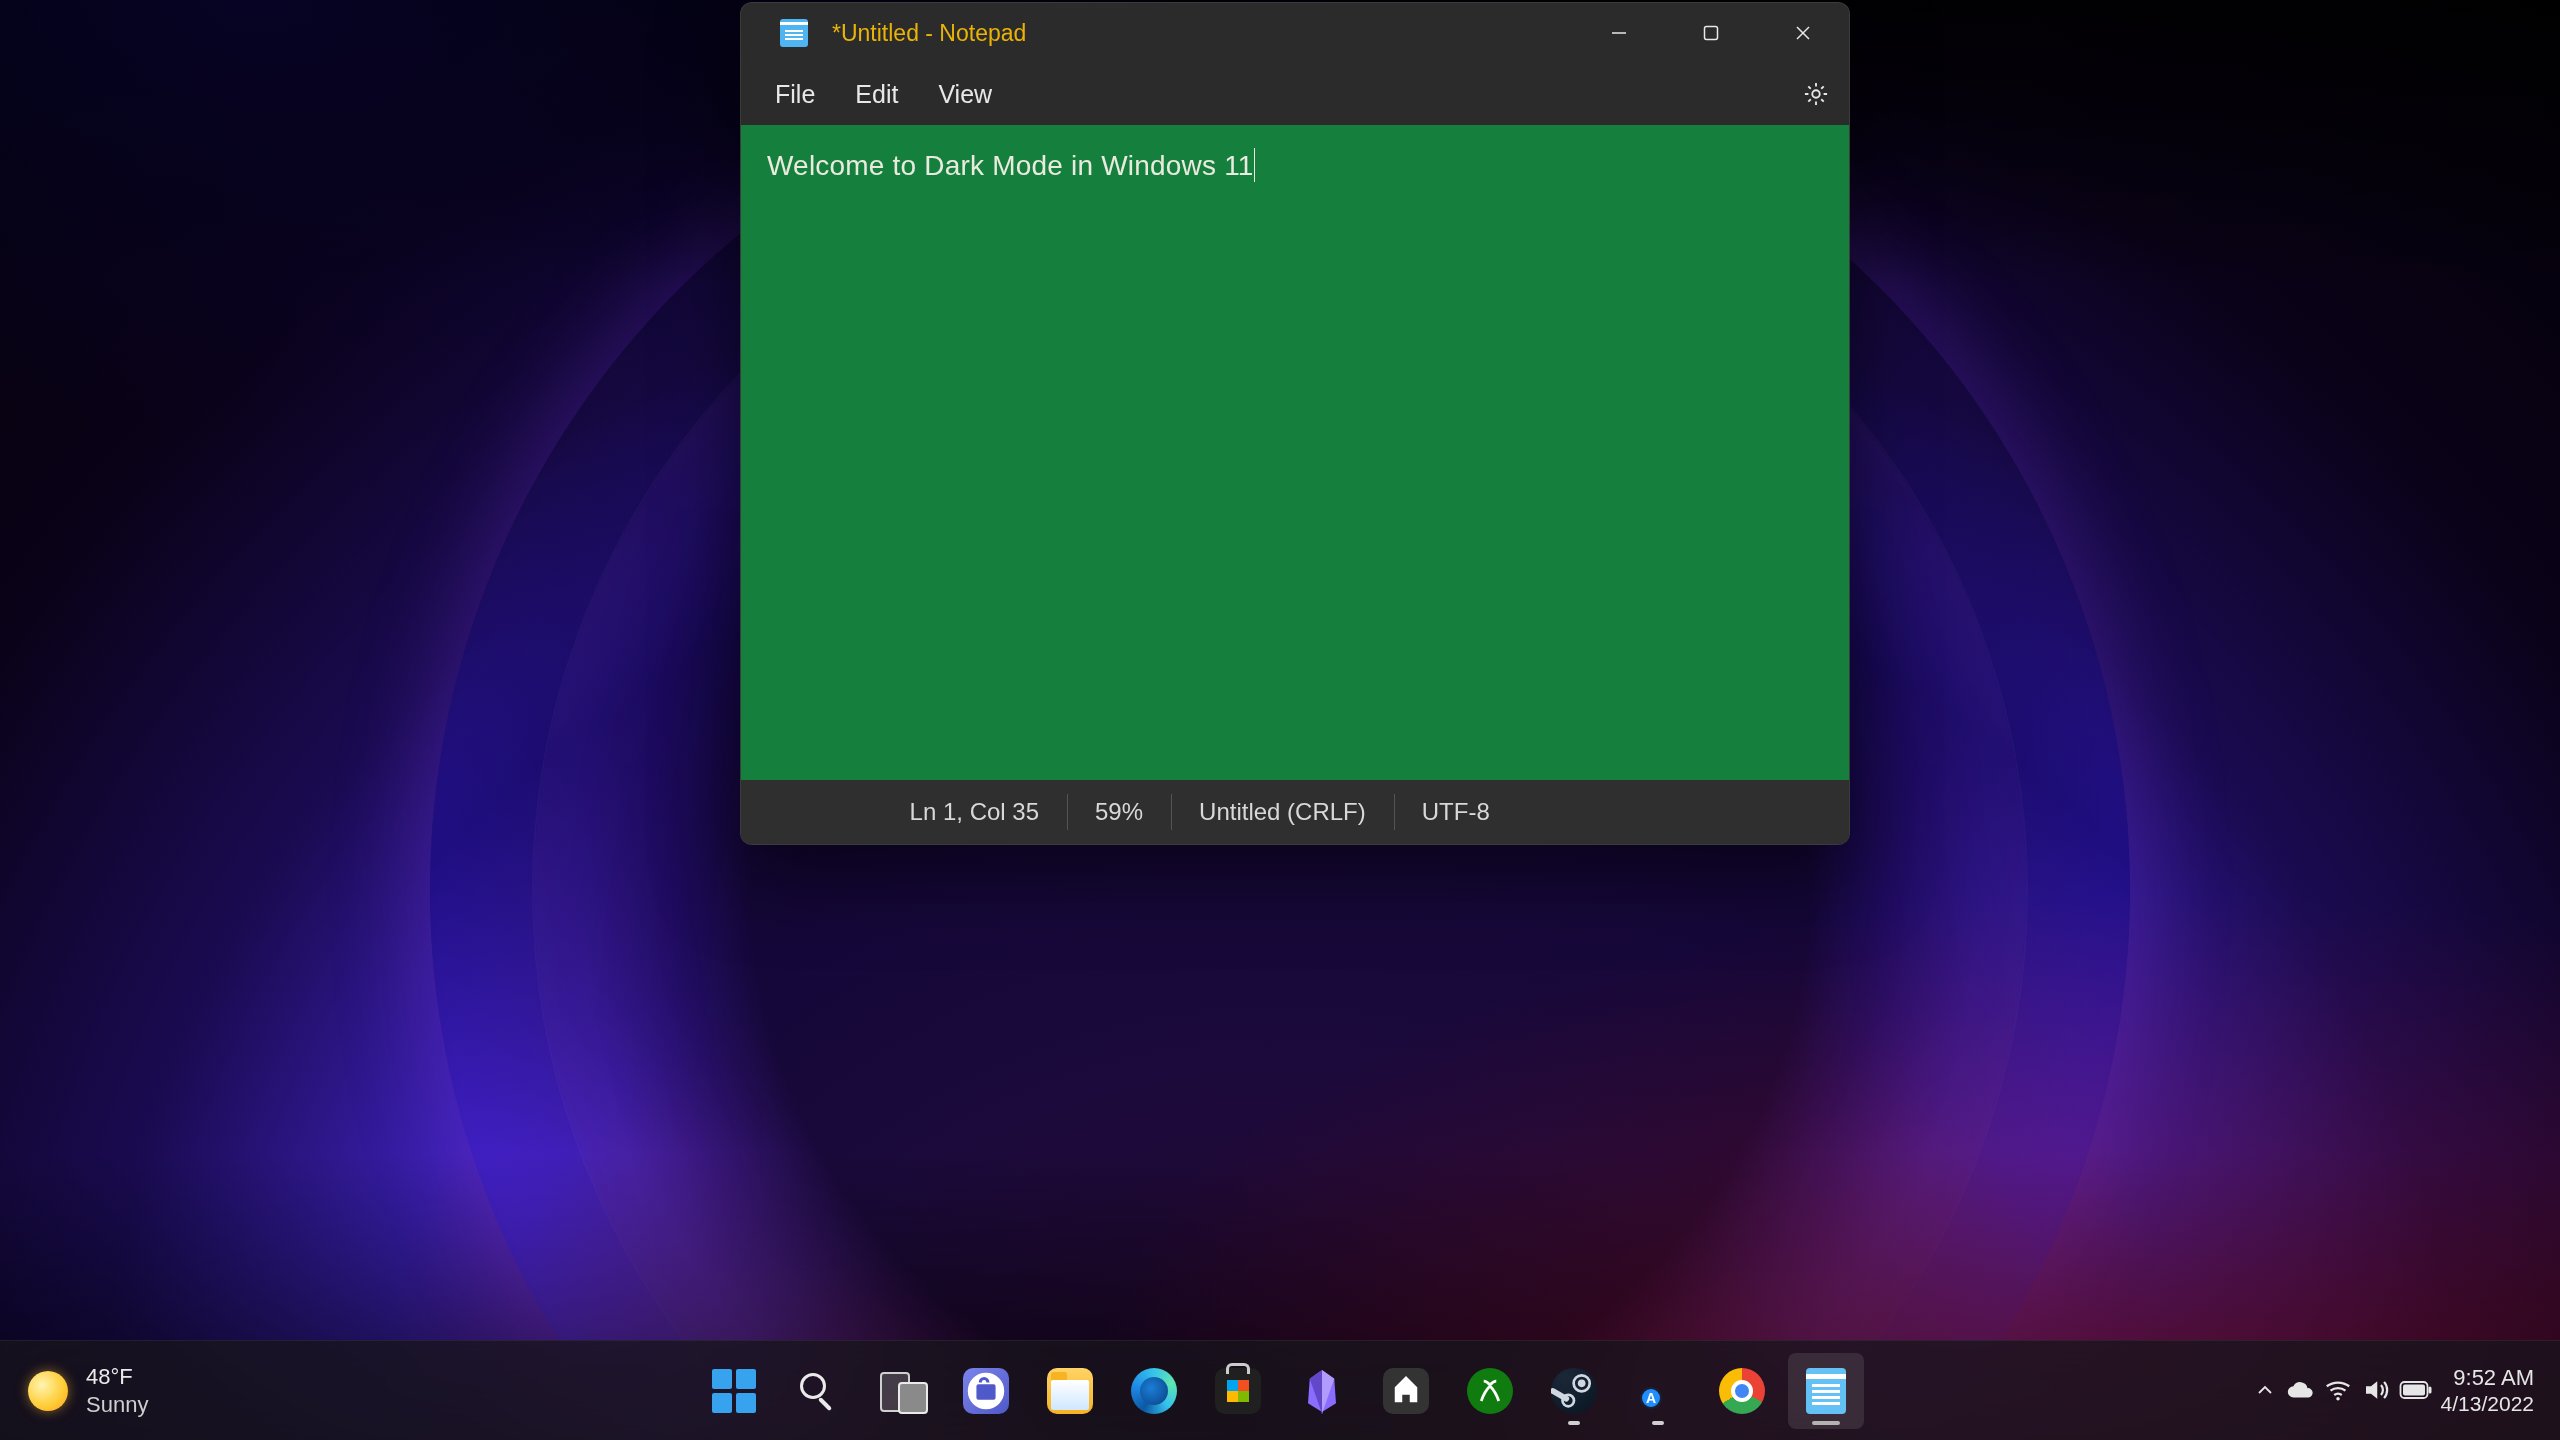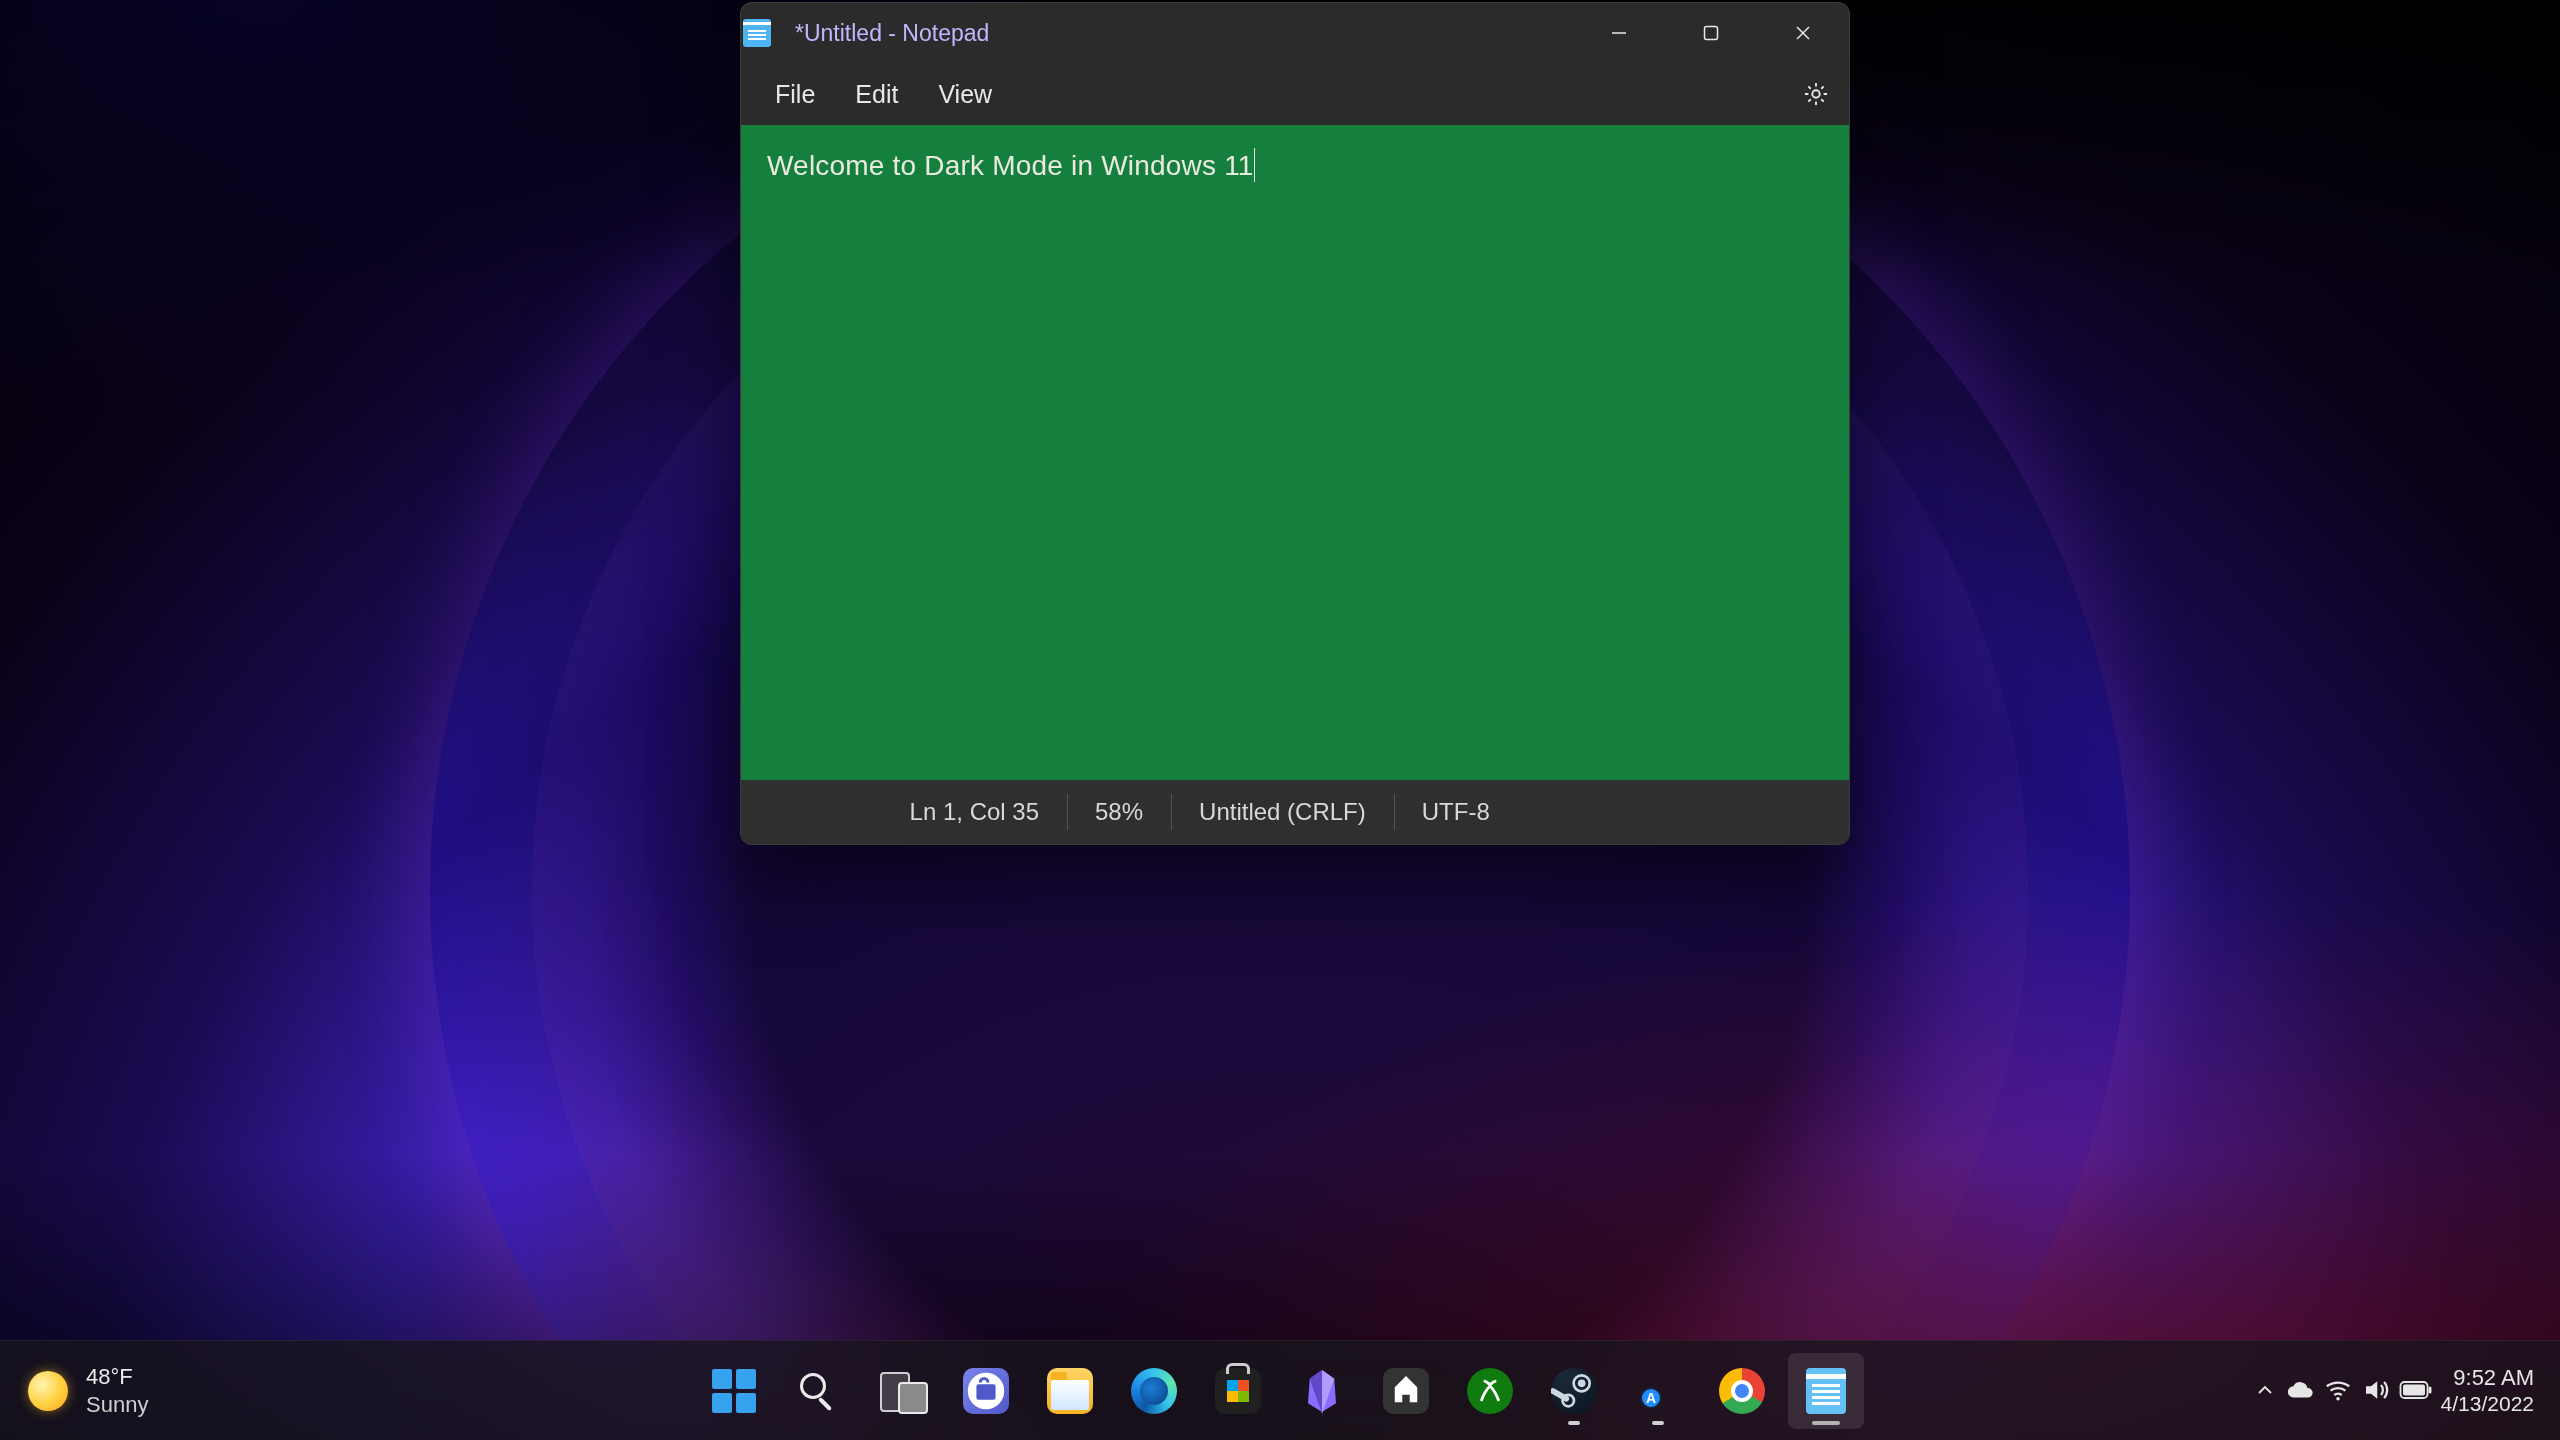--- a/index.html
+++ b/index.html
@@ -36,22 +36,23 @@
 }
 
 
 .window {
   position:absolute; left:740px; top:2px; width:1110px; height:843px;
   background:#2b2b2b; border:1px solid rgba(255,255,255,0.08); border-radius:12px;
   box-shadow:0 30px 80px rgba(0,0,0,0.55);
   display:flex; flex-direction:column; overflow:hidden;
 }
 .titlebar {
-  height:60px; display:flex; align-items:center; color:#c4b5fd; font-size:23px;
+  height:60px; display:flex; align-items:center; color:#eab308; font-size:23px;
   padding-left:2px;
+  margin-left:37px;
 }
 .title-icon {
   width:28px; height:28px; margin-right:24px;
   background:linear-gradient(#4fb5f2 0 12%, #fff 12% 22%, #4fb5f2 22% 100%);
   border-radius:3px; position:relative; flex-shrink:0;
 }
 .title-icon::after { content:""; position:absolute; left:5px; right:5px; top:11px; height:2px; background:#fff; box-shadow:0 4px 0 #fff,0 8px 0 #fff; }
 .title-text { flex:1; }
 .winbtns { display:flex; height:100%; }
 .winbtn { width:92px; display:flex; align-items:center; justify-content:center; color:#e8e8e8; }
@@ -192,21 +193,21 @@
         <circle cx="12" cy="12" r="3.2"></circle>
         <path d="M12 2.5v3M12 18.5v3M21.5 12h-3M5.5 12h-3M18.6 5.4l-2.1 2.1M7.5 16.5l-2.1 2.1M18.6 18.6l-2.1-2.1M7.5 7.5 5.4 5.4"></path>
       </svg>
     </div>
   </div>
 
   <div class="editor"><span>Welcome to Dark Mode in Windows 11</span><span class="caret"></span></div>
 
   <div class="statusbar">
     <div class="cell">Ln 1, Col 35</div>
-    <div class="cell sep">58%</div>
+    <div class="cell sep">59%</div>
     <div class="cell sep">Untitled (CRLF)</div>
     <div class="cell sep">UTF-8</div>
   </div>
 </div>
 
 <div class="taskbar">
   <div class="tb-weather">
     <span class="sun"></span>
     <div class="w-lines">
       <div>48°F</div>

